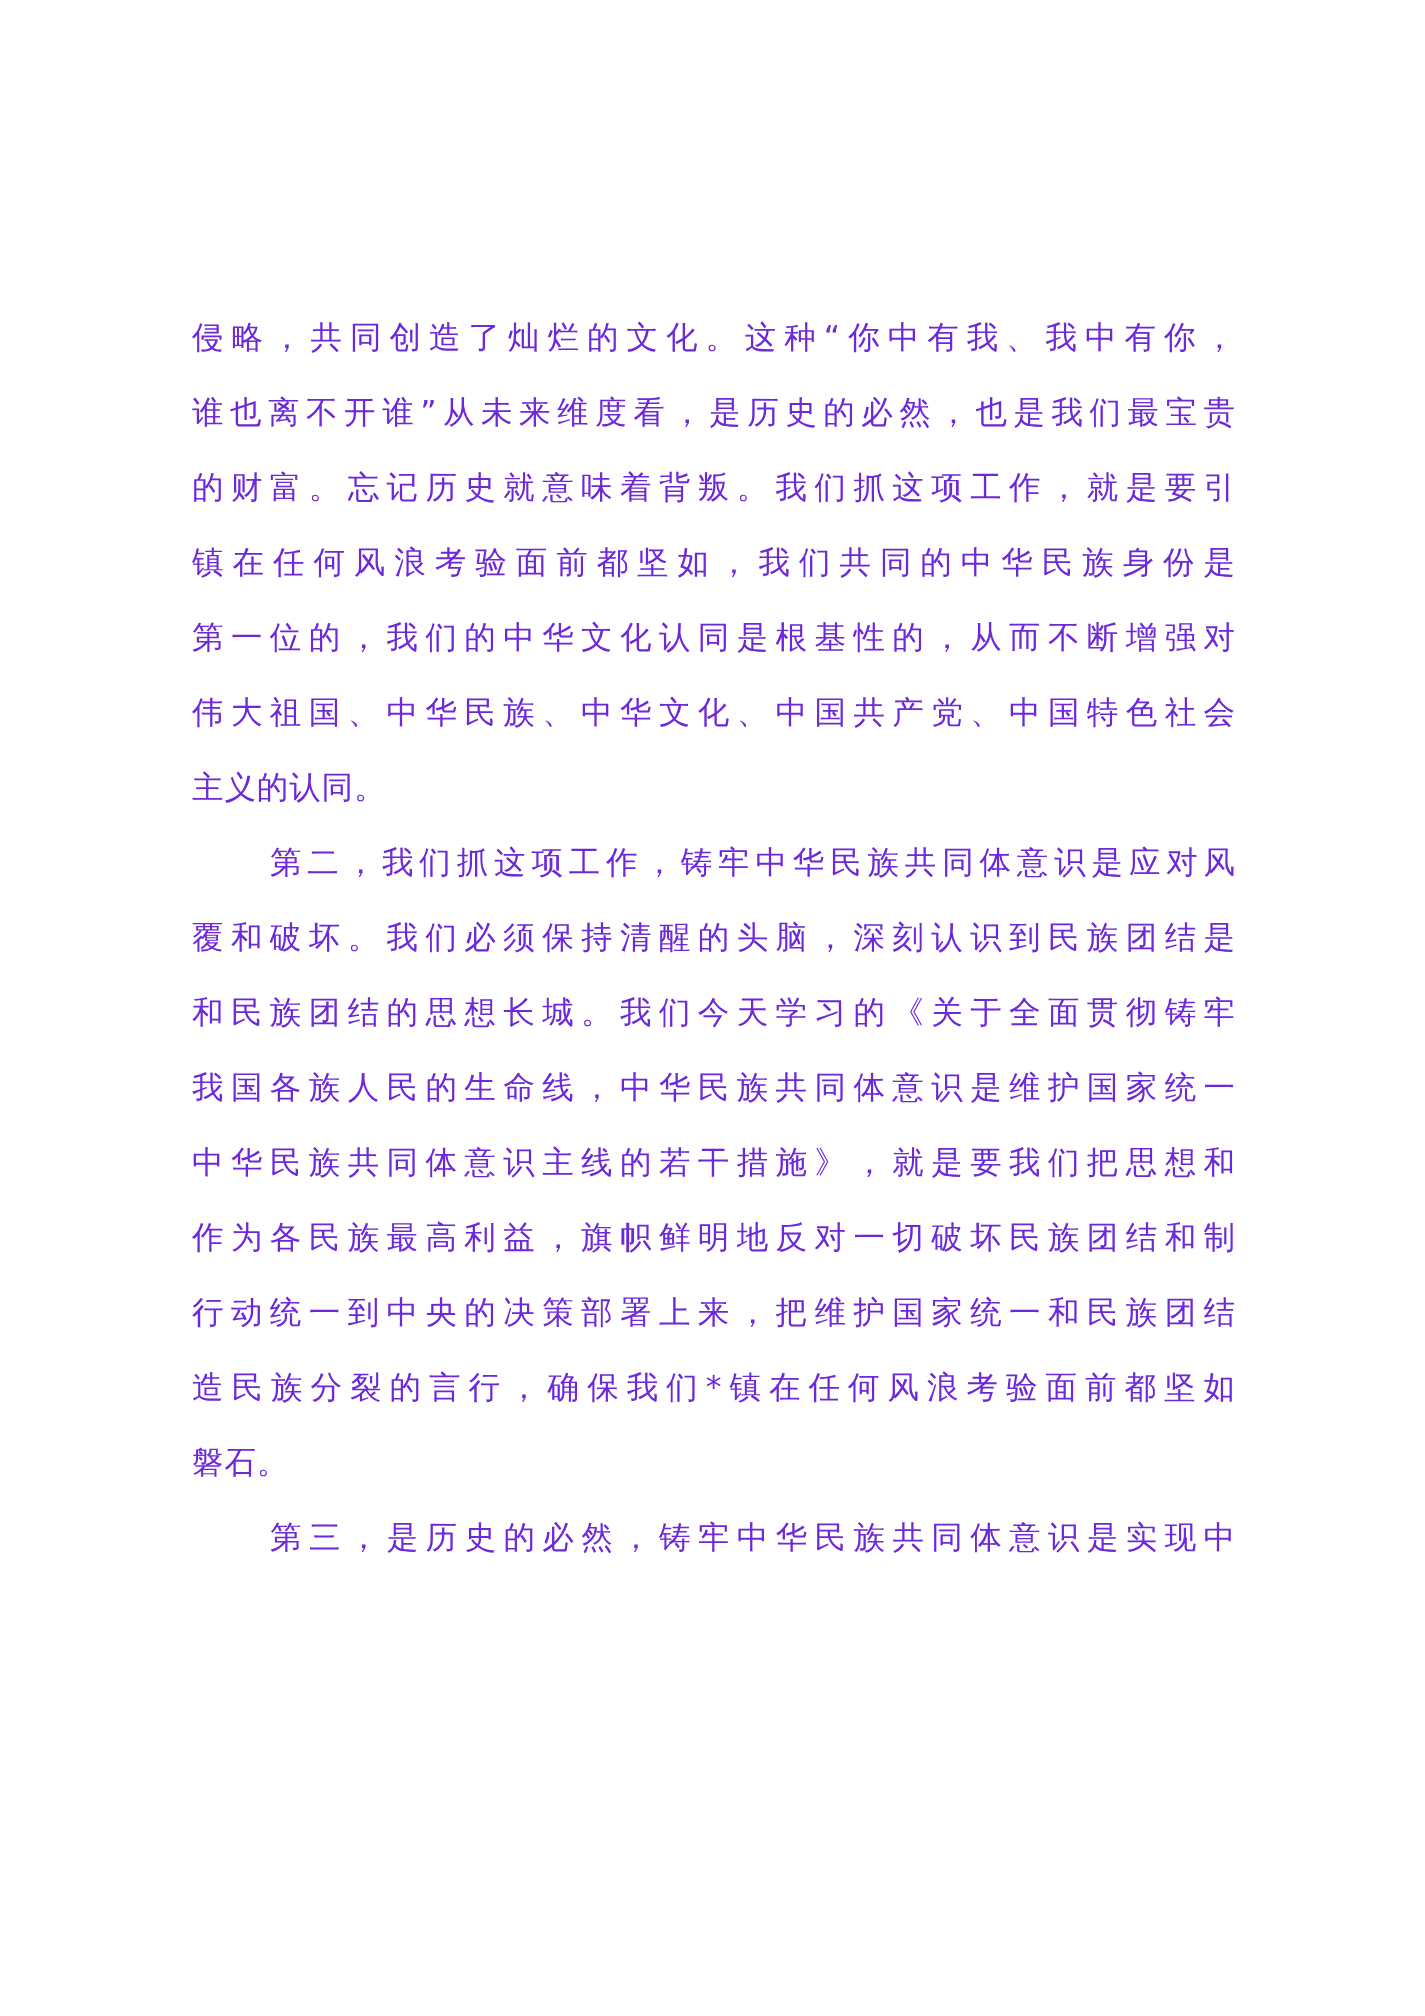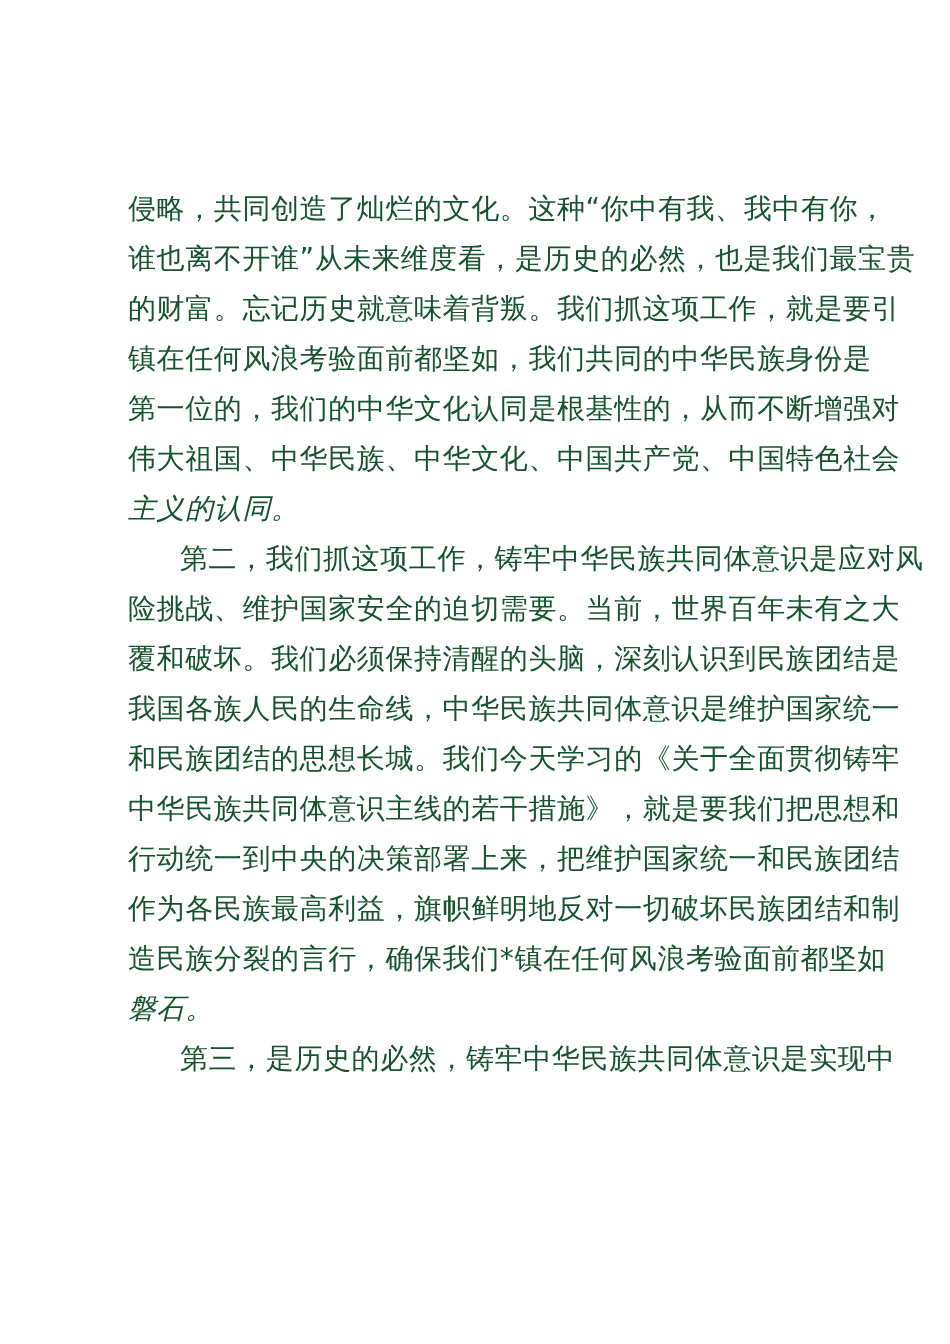--- a/index.html
+++ b/index.html
@@ -16,70 +16,68 @@
   .page {
     position: absolute;
     left: 0; top: 0;
     width: 950px;
     height: 1344px;
     background: #ffffff;
   }
   .body-text {
     position: absolute;
     left: 128px;
-    top: 184px;
+    top: 200px;
     width: 696px;
     font-family: "DejaVu Sans", "Liberation Sans", sans-serif;
-    font-size: 28px;
+    font-size: 21px;
     line-height: 50px;
-    color: #14532d;
+    color: #6d28d9;
     text-align: justify;
     text-justify: inter-character;
     letter-spacing: 0.6px;
   }
   .para {
     margin: 0;
     padding: 0;
   }
   .line {
     display: block;
     white-space: nowrap;
     text-align-last: justify;
     height: 50px;
   }
   .line.last {
     text-align-last: left;
-    font-style: italic;
   }
 </style>
 </head>
 <body>
 
 <div class="page">
   <div class="body-text">
 
     <div class="para">
       <span class="line">侵略，共同创造了灿烂的文化。这种“你中有我、我中有你，</span>
       <span class="line">谁也离不开谁”从未来维度看，是历史的必然，也是我们最宝贵</span>
       <span class="line">的财富。忘记历史就意味着背叛。我们抓这项工作，就是要引</span>
       <span class="line">镇在任何风浪考验面前都坚如，我们共同的中华民族身份是</span>
       <span class="line">第一位的，我们的中华文化认同是根基性的，从而不断增强对</span>
       <span class="line">伟大祖国、中华民族、中华文化、中国共产党、中国特色社会</span>
       <span class="line last">主义的认同。</span>
     </div>
 
     <div class="para">
       <span class="line" style="padding-left:52px;">第二，我们抓这项工作，铸牢中华民族共同体意识是应对风</span>
-      <span class="line">险挑战、维护国家安全的迫切需要。当前，世界百年未有之大</span>
       <span class="line">覆和破坏。我们必须保持清醒的头脑，深刻认识到民族团结是</span>
+      <span class="line">和民族团结的思想长城。我们今天学习的《关于全面贯彻铸牢</span>
       <span class="line">我国各族人民的生命线，中华民族共同体意识是维护国家统一</span>
-      <span class="line">和民族团结的思想长城。我们今天学习的《关于全面贯彻铸牢</span>
       <span class="line">中华民族共同体意识主线的若干措施》，就是要我们把思想和</span>
+      <span class="line">作为各民族最高利益，旗帜鲜明地反对一切破坏民族团结和制</span>
       <span class="line">行动统一到中央的决策部署上来，把维护国家统一和民族团结</span>
-      <span class="line">作为各民族最高利益，旗帜鲜明地反对一切破坏民族团结和制</span>
       <span class="line">造民族分裂的言行，确保我们*镇在任何风浪考验面前都坚如</span>
       <span class="line last">磐石。</span>
     </div>
 
     <div class="para">
       <span class="line" style="padding-left:52px;">第三，是历史的必然，铸牢中华民族共同体意识是实现中</span>
     </div>
 
   </div>
 </div>

